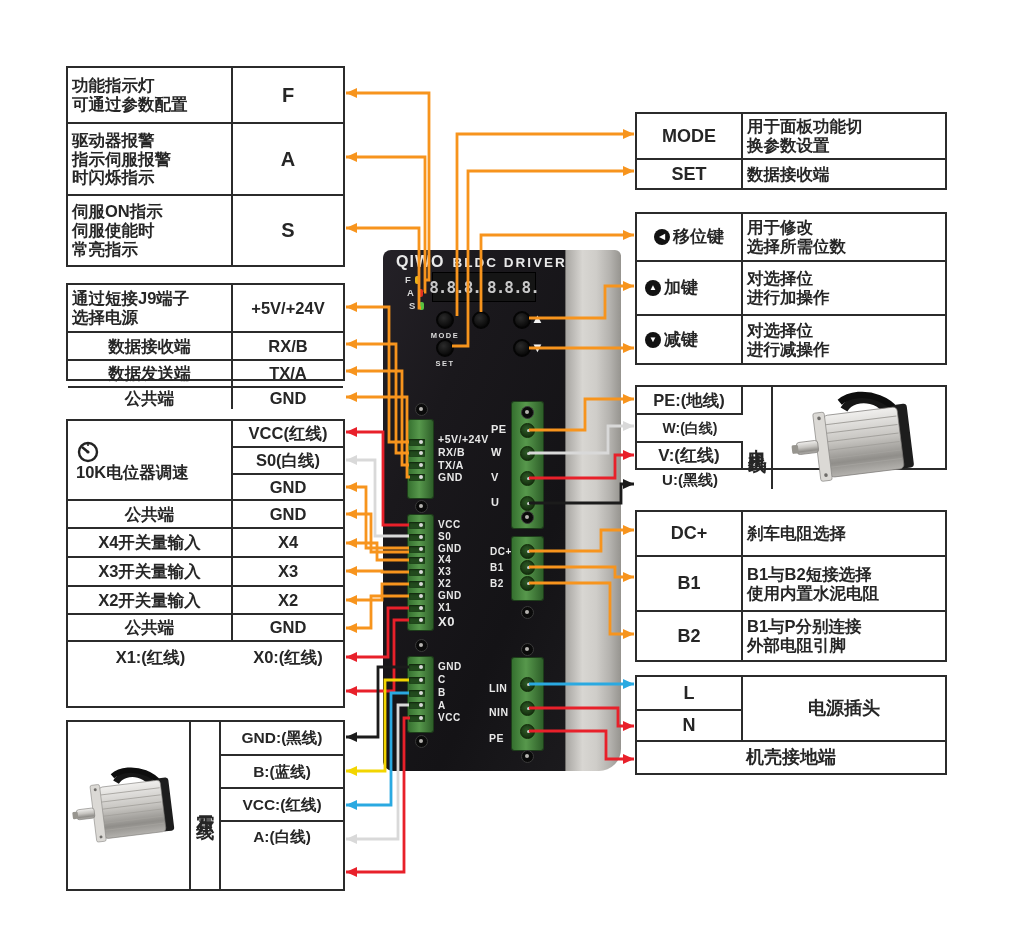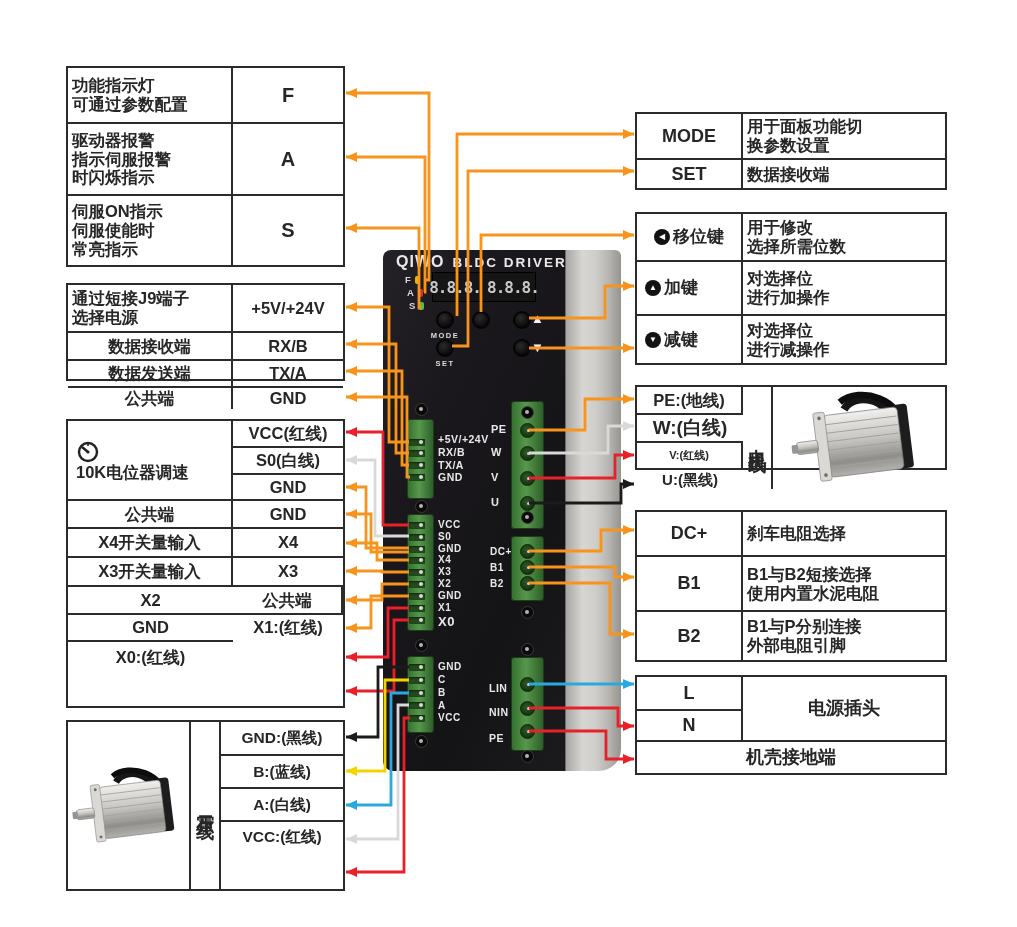--- a/index.html
+++ b/index.html
@@ -340,40 +340,43 @@
       </div>
     <div class="cell code bt">GND</div>
     <div class="cell desc center br bt">
         <div>X4开关量输入</div>
       </div>
     <div class="cell code bt">X4</div>
     <div class="cell desc center br bt">
         <div>X3开关量输入</div>
       </div>
     <div class="cell code bt">X3</div>
+    <div class="cell desc center br bt">
+        <div>X2开关量输入</div>
+      </div>
     <div class="cell code bt">X2</div>
     <div class="cell desc center br bt">
         <div>公共端</div>
       </div>
     <div class="cell code bt">GND</div>
     <div class="cell code bt">X1:(红线)</div>
     <div class="cell code bt">X0:(红线)</div>
   </div>
 
   <div class="tbl" style="left:66px;top:720px;width:279px;height:171px;grid-template-columns:123px 30px 1fr;grid-template-rows:32px 33px 33px 32px 1fr">
     <div class="cell br motorbox" style="grid-row:1/6">
       <svg width="118" height="96" viewBox="0 0 190 140">
           <use href="#motor"></use>
         </svg>
       </div>
     <div class="cell br vlabel" style="grid-row:1/6">霍尔线</div>
     <div class="cell code" style="font-size:15.5px">GND:(黑线)</div>
     <div class="cell code bt" style="font-size:15.5px">B:(蓝线)</div>
+    <div class="cell code bt" style="font-size:15.5px">VCC:(红线)</div>
     <div class="cell code bt" style="font-size:15.5px">A:(白线)</div>
-    <div class="cell code bt" style="font-size:15.5px">VCC:(红线)</div>
   </div>
 
   <div class="tbl" style="left:635px;top:112px;width:312px;height:78px;grid-template-columns:106px 1fr;grid-template-rows:44px 1fr">
     <div class="cell code br" style="font-size:18px">MODE</div>
     <div class="cell desc">
       <div>用于面板功能切</div>
       <div>换参数设置</div>
       </div>
     <div class="cell code br bt" style="font-size:18px">SET</div>
     <div class="cell desc bt">
@@ -409,22 +412,22 @@
   </div>
 
   <div class="tbl" style="left:635px;top:385px;width:312px;height:85px;grid-template-columns:106px 30px 1fr;grid-template-rows:26px 28px 27px 1fr">
     <div class="cell code br" style="font-size:16.5px">PE:(地线)</div>
     <div class="cell br vlabel" style="grid-row:1/5;grid-column:2">电机线</div>
     <div class="cell motorbox" style="grid-row:1/5;grid-column:3">
       <svg width="150" height="100" viewBox="0 0 190 140">
           <use href="#motor"></use>
         </svg>
       </div>
-    <div class="cell code bt" style="grid-column:1;font-size:19px">W:(白线)</div>
-    <div class="cell code bt br" style="grid-column:1;font-size:11px;border-right:2px solid #2b2b2b">V:(红线)</div>
+    <div class="cell code bt" style="grid-column:1;font-size:14px">W:(白线)</div>
+    <div class="cell code bt br" style="grid-column:1;font-size:17px;border-right:2px solid #2b2b2b">V:(红线)</div>
     <div class="cell code bt" style="grid-column:1;font-size:15px">U:(黑线)</div>
   </div>
 
   <div class="tbl" style="left:635px;top:510px;width:312px;height:152px;grid-template-columns:106px 1fr;grid-template-rows:43px 55px 1fr">
     <div class="cell code br" style="font-size:18px">DC+</div>
     <div class="cell desc">
       <div>刹车电阻选择</div>
       </div>
     <div class="cell code br bt" style="font-size:18px">B1</div>
     <div class="cell desc bt">

